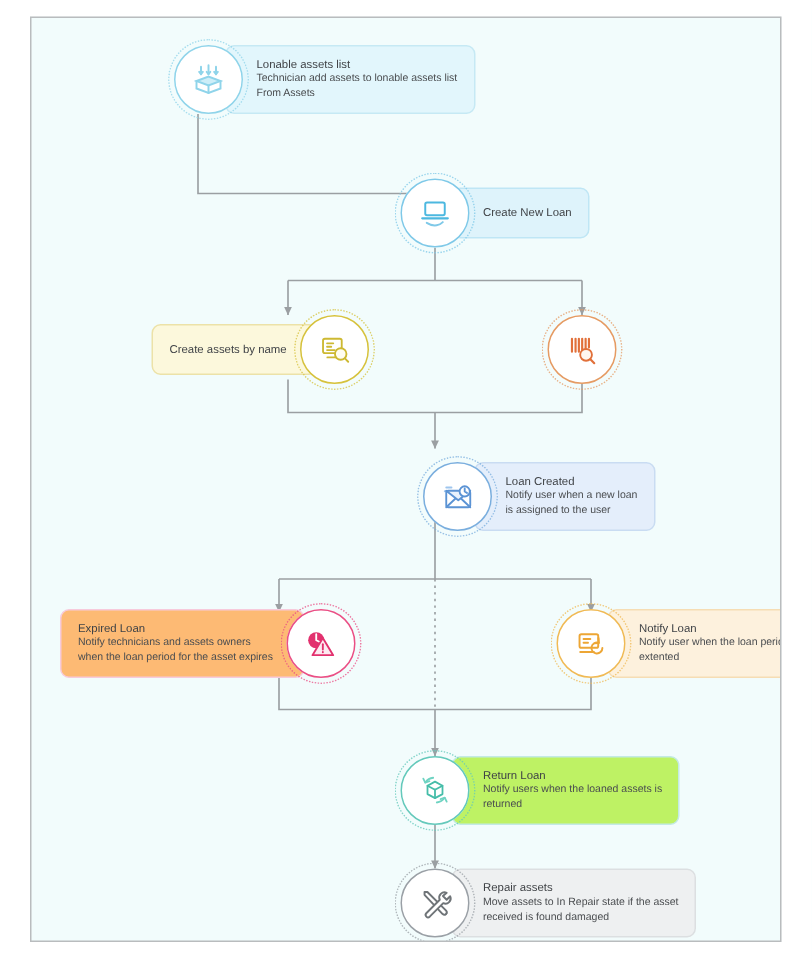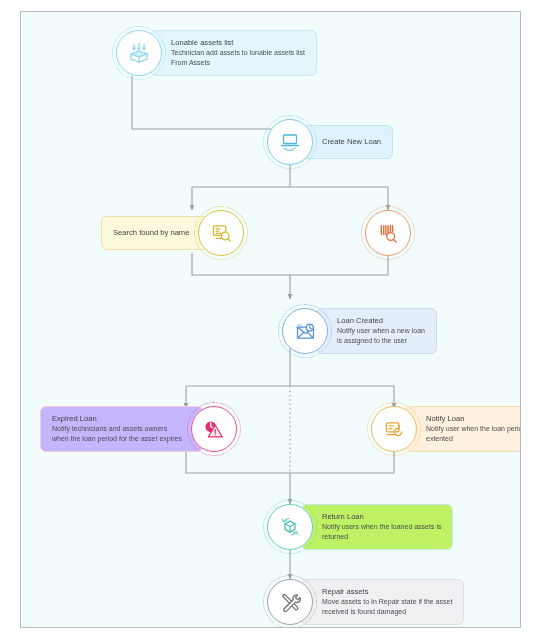--- a/index.html
+++ b/index.html
@@ -85,21 +85,21 @@
   .c-blue   .card { background: #e2f6fc; border: 1px solid #c6e9f4; }
   .c-blue2  { color: #7fc9e8; }
   .c-blue2  .card { background: #def3fb; border: 1px solid #bfe6f5; }
   .c-gold   { color: #d6c23c; }
   .c-gold   .card { background: #fcf8dc; border: 1px solid #ece2a8; }
   .c-orange { color: #e59b63; }
   .c-orange .card { background: #fdeee2; border: 1px solid #f4d7be; }
   .c-steel  { color: #7aaede; }
   .c-steel  .card { background: #e4eefb; border: 1px solid #c9dcf2; }
   .c-pink   { color: #ea4f85; }
-  .c-pink   .card { background: #c4b5fd; border: 1px solid #f7cadb; }
+  .c-pink   .card { background: #fdba74; border: 1px solid #f7cadb; }
   .c-amber  { color: #f0ba55; }
   .c-amber  .card { background: #fdf1dd; border: 1px solid #f6ddb4; }
   .c-teal   { color: #64c9bb; }
   .c-teal   .card { background: #bef264; border: 1px solid #c3eae4; }
   .c-gray   { color: #9aa0a6; justify-content: center; }
   .c-gray   .card { background: #eef0f1; border: 1px solid #dcdfe1; }
 </style>
 </head>
 <body>
 
@@ -179,21 +179,21 @@
       <div class="ring"></div>
       <svg width="23" height="23" viewBox="0 0 24 24" fill="none" stroke="#cdb932" stroke-width="1.3" stroke-linecap="round" stroke-linejoin="round">
         <rect x="3.5" y="4" width="13" height="10" rx="1.3"></rect>
         <path d="M6.3 7.2 L10.6 7.2 M6.3 9.6 L9.2 9.6 M6.3 11.9 L11.6 11.9"></path>
         <path d="M6.5 17 L13.5 17"></path>
         <circle cx="15.8" cy="14.6" r="4" fill="#fffdf0"></circle>
         <path d="M18.7 17.6 L21 20"></path>
       </svg>
     </div>
     <div class="card left" style="padding-top:11px;padding-bottom:11px;">
-      <div class="single">Search found by name</div>
+      <div class="single">Create assets by name</div>
     </div>
   </div>
 
   <div class="node c-orange" style="left:344px; top:198px;">
     <div class="disc">
       <div class="ring"></div>
       <svg width="23" height="23" viewBox="0 0 24 24" fill="none" stroke="#e1703a" stroke-width="1.2" stroke-linecap="round">
         <g stroke-width="1.5">
           <path d="M4.5 4 L4.5 13"></path>
             <path d="M7 4 L7 13"></path>

